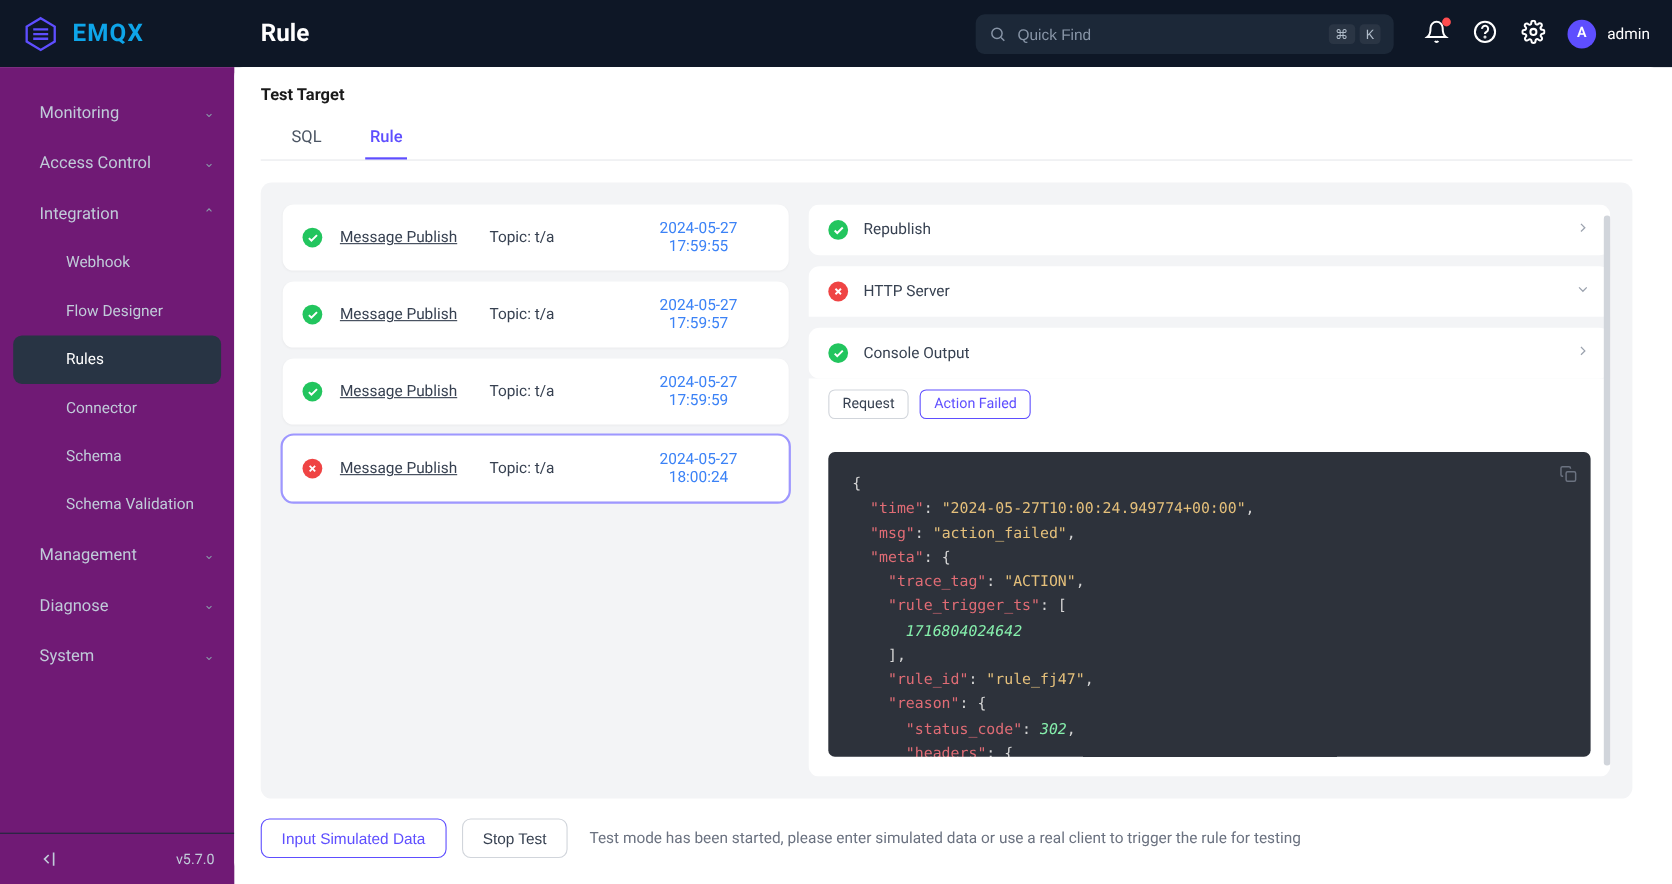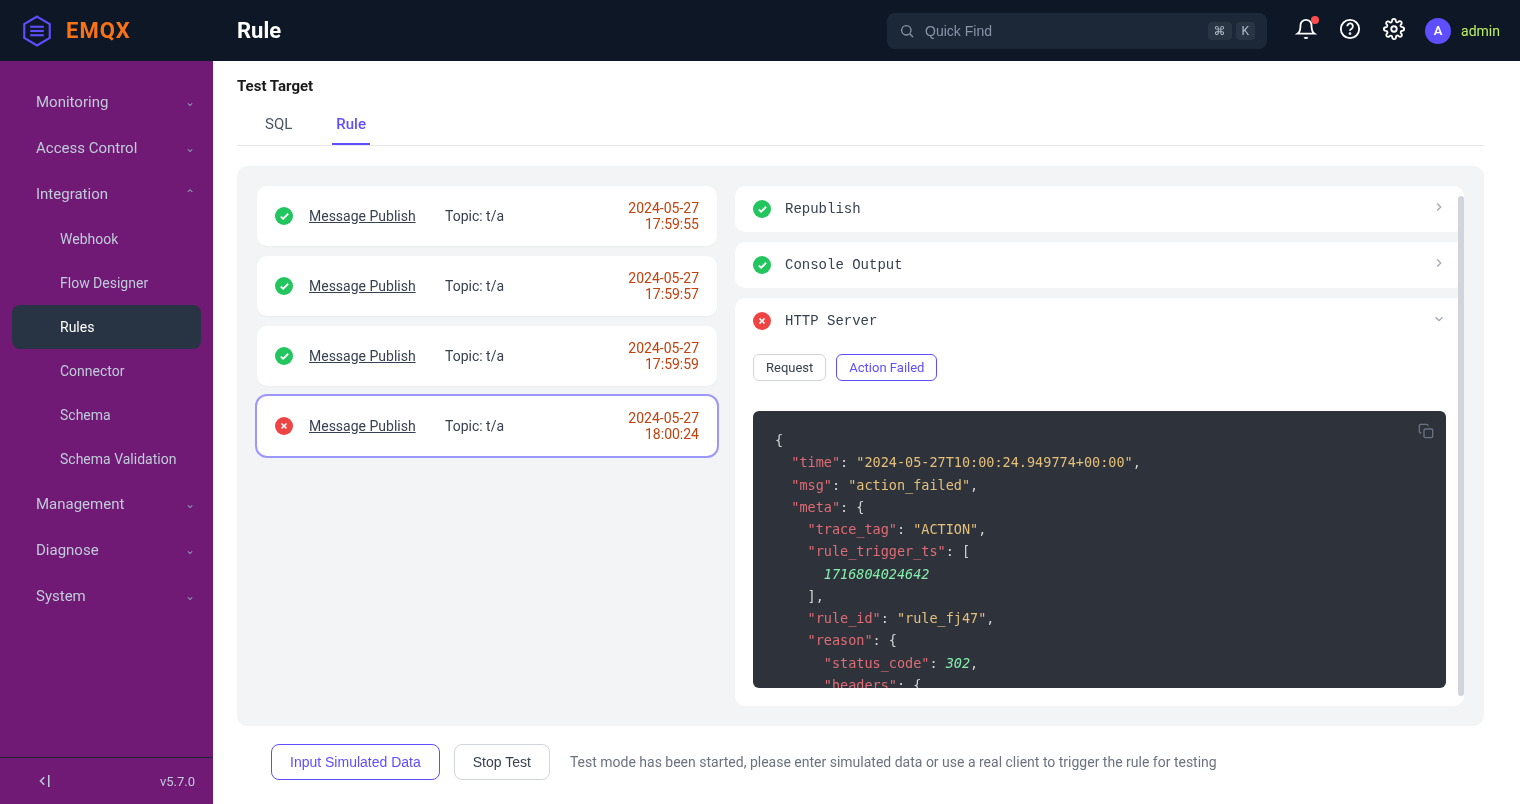--- a/index.html
+++ b/index.html
@@ -2,35 +2,35 @@
 <html><head>
 <meta charset="utf-8">
 <style>
 * { margin: 0; padding: 0; box-sizing: border-box; }
 body { font-family: -apple-system, BlinkMacSystemFont, "Segoe UI", Roboto, sans-serif; background: #fff; color: #1a1a1a; overflow: hidden; width: 1520px; height: 804px; }
 
 
 .header { height: 61px; background: #0e1726; display: flex; align-items: center; padding: 0 20px; }
 .logo-area { display: flex; align-items: center; gap: 12px; width: 193px; }
 .logo-icon { width: 34px; height: 34px; }
-.logo-text { color: #f97316; font-size: 22px; font-weight: 700; letter-spacing: 1px; }
+.logo-text { color: #0ea5e9; font-size: 22px; font-weight: 700; letter-spacing: 1px; }
 .page-title { color: #fff; font-size: 22px; font-weight: 700; margin-left: 24px; }
 .header-spacer { flex: 1; }
 .search-box { display: flex; align-items: center; background: #1c2838; border-radius: 8px; height: 36px; padding: 0 12px; width: 380px; gap: 10px; }
 .search-icon { color: #8895a7; }
 .search-input { background: none; border: none; outline: none; color: #ffffff; font-size: 14px; flex: 1; }
 .search-input::placeholder { color: #8895a7; }
 .kbd-group { display: flex; gap: 4px; }
 .kbd { background: #2a3544; color: #b0bcc9; font-size: 12px; padding: 2px 6px; border-radius: 4px; font-family: inherit; }
 .header-icons { display: flex; align-items: center; gap: 22px; margin-left: 28px; }
 .header-icon { color: #fff; cursor: pointer; position: relative; }
 .notif-dot { position: absolute; top: -2px; right: -2px; width: 8px; height: 8px; background: #ff4d4f; border-radius: 50%; }
 .user-area { display: flex; align-items: center; gap: 10px; margin-left: 20px; }
 .avatar { width: 26px; height: 26px; border-radius: 50%; background: #5e4eff; color: #fff; display: flex; align-items: center; justify-content: center; font-size: 13px; font-weight: 600; }
-.username { color: #bef264; font-size: 14px; }
+.username { color: #ffffff; font-size: 14px; }
 
 
 .sidebar { position: absolute; top: 61px; left: 0; width: 213px; bottom: 0; background: #701a75; display: flex; flex-direction: column; }
 .sidebar-items { flex: 1; overflow-y: auto; padding-top: 18px; }
 .sidebar-item { display: flex; align-items: center; justify-content: space-between; padding: 14px 18px 14px 36px; color: #c0cbd9; font-size: 15px; cursor: pointer; }
 .sidebar-item.sub { padding-left: 60px; font-size: 14px; }
 .sidebar-item.active { background: #283444; color: #fff; border-radius: 8px; margin: 0 12px; padding-left: 48px; }
 .chevron { color: #8895a7; font-size: 12px; }
 .sidebar-footer { display: flex; align-items: center; justify-content: space-between; padding: 14px 18px 14px 36px; color: #c0cbd9; font-size: 13px; border-top: 1px solid #1c2838; }
 
@@ -46,44 +46,44 @@
 .left-panel { width: 460px; display: flex; flex-direction: column; gap: 10px; }
 .event-row { background: #fff; border-radius: 10px; padding: 14px 18px; display: flex; align-items: center; gap: 16px; font-size: 14px; cursor: pointer; box-shadow: 0 1px 2px rgba(0,0,0,0.03); }
 .event-row.selected { outline: 2px solid #9e97ff; }
 .status-icon { width: 18px; height: 18px; border-radius: 50%; display: flex; align-items: center; justify-content: center; flex-shrink: 0; }
 .status-icon.success { background: #22c55e; }
 .status-icon.fail { background: #ef4444; }
 .status-icon svg { color: #fff; }
 .event-col { color: #374151; }
 .event-col.name { width: 120px; text-decoration: underline; }
 .event-col.topic { width: 110px; }
-.event-col.time { flex: 1; text-align: right; color: #c2410c; }
+.event-col.time { flex: 1; text-align: center; color: #3b82f6; }
 
 .right-panel { flex: 1; display: flex; flex-direction: column; gap: 10px; overflow: hidden; position: relative; }
 .right-scroll { position: absolute; right: 0; top: 10px; bottom: 10px; width: 6px; background: #d1d5db; border-radius: 3px; }
-.action-row { background: #fff; border-radius: 10px; padding: 14px 18px; display: flex; align-items: center; gap: 14px; font-size: 14px; cursor: pointer; font-family: Liberation Mono, monospace; }
+.action-row { background: #fff; border-radius: 10px; padding: 14px 18px; display: flex; align-items: center; gap: 14px; font-size: 14px; cursor: pointer; }
 .action-row.expanded { border-radius: 10px 10px 0 0; }
 .action-name { flex: 1; color: #374151; }
 .expand-icon { color: #9ca3af; }
 
 .detail-panel { background: #fff; border-radius: 0 0 10px 10px; display: flex; flex-direction: column; overflow: hidden; flex: 1; margin-top: -10px; gap: 20px; }
 .detail-tabs { display: flex; gap: 10px; padding: 10px 18px; }
 .detail-tab { border: 1px solid #d1d5db; border-radius: 6px; padding: 5px 12px; font-size: 13px; cursor: pointer; color: #374151; }
 .detail-tab.active { border-color: #5e4eff; color: #5e4eff; }
 
 .code-block { background: #2d323b; color: #d4d4d4; font-family: "SF Mono", Monaco, Consolas, monospace; font-size: 13.5px; padding: 18px 22px; margin: 0 18px 18px 18px; border-radius: 6px; overflow: auto; flex: 1; line-height: 1.65; position: relative; white-space: pre; }
 .tok-key { color: #e06c75; }
 .tok-str { color: #e5c07b; }
 .tok-punc { color: #d4d4d4; }
 .tok-num { color: #86efac; font-style: italic; }
 .copy-icon { position: absolute; top: 12px; right: 12px; color: #6b7280; cursor: pointer; }
 
 .footer-bar { display: flex; align-items: center; gap: 14px; padding-top: 18px; }
 .btn { border-radius: 8px; padding: 9px 18px; font-size: 14px; cursor: pointer; background: #fff; }
-.btn-primary-outline { border: 1px solid #5e4eff; color: #5e4eff; margin-left: 34px; }
+.btn-primary-outline { border: 1px solid #5e4eff; color: #5e4eff; }
 .btn-outline { border: 1px solid #d1d5db; color: #374151; }
 .footer-text { color: #6b7280; font-size: 14px; margin-left: 6px; }
 </style>
 </head>
 <body>
 
 <div class="header">
   <div class="logo-area">
     <svg class="logo-icon" viewBox="0 0 40 40" fill="none" stroke="#5e4eff" stroke-width="2.5">
       <polygon points="20,3 35,12 35,28 20,37 5,28 5,12"></polygon>
@@ -246,41 +246,41 @@
           <div class="status-icon success">
             <svg width="11" height="11" viewBox="0 0 24 24" fill="none" stroke="currentColor" stroke-width="4">
               <polyline points="20 6 9 17 4 12"></polyline>
             </svg>
           </div>
           <div class="action-name">Republish</div>
           <div class="expand-icon"><svg width="14" height="14" viewBox="0 0 24 24" fill="none" stroke="currentColor" stroke-width="2">
               <polyline points="9 18 15 12 9 6"></polyline>
             </svg></div>
         </div>
-        <div class="action-row">
-          <div class="status-icon success">
-            <svg width="11" height="11" viewBox="0 0 24 24" fill="none" stroke="currentColor" stroke-width="4">
-              <polyline points="20 6 9 17 4 12"></polyline>
-            </svg>
-          </div>
-          <div class="action-name">Console Output</div>
-          <div class="expand-icon"><svg width="14" height="14" viewBox="0 0 24 24" fill="none" stroke="currentColor" stroke-width="2">
-              <polyline points="9 18 15 12 9 6"></polyline>
-            </svg></div>
-        </div>
         <div class="action-row expanded">
           <div class="status-icon fail">
             <svg width="10" height="10" viewBox="0 0 24 24" fill="none" stroke="currentColor" stroke-width="4">
               <line x1="18" y1="6" x2="6" y2="18"></line>
               <line x1="6" y1="6" x2="18" y2="18"></line>
             </svg>
           </div>
           <div class="action-name">HTTP Server</div>
           <div class="expand-icon"><svg width="14" height="14" viewBox="0 0 24 24" fill="none" stroke="currentColor" stroke-width="2">
               <polyline points="6 9 12 15 18 9"></polyline>
+            </svg></div>
+        </div>
+        <div class="action-row">
+          <div class="status-icon success">
+            <svg width="11" height="11" viewBox="0 0 24 24" fill="none" stroke="currentColor" stroke-width="4">
+              <polyline points="20 6 9 17 4 12"></polyline>
+            </svg>
+          </div>
+          <div class="action-name">Console Output</div>
+          <div class="expand-icon"><svg width="14" height="14" viewBox="0 0 24 24" fill="none" stroke="currentColor" stroke-width="2">
+              <polyline points="9 18 15 12 9 6"></polyline>
             </svg></div>
         </div>
         <div class="detail-panel">
           <div class="detail-tabs">
             <div class="detail-tab">Request</div>
             <div class="detail-tab active">Action Failed</div>
           </div>
           <div class="code-block"><span class="copy-icon"><svg width="16" height="16" viewBox="0 0 24 24" fill="none" stroke="currentColor" stroke-width="2">
                 <rect x="9" y="9" width="13" height="13" rx="2"></rect>
                 <path d="M5 15H4a2 2 0 0 1-2-2V4a2 2 0 0 1 2-2h9a2 2 0 0 1 2 2v1"></path>

